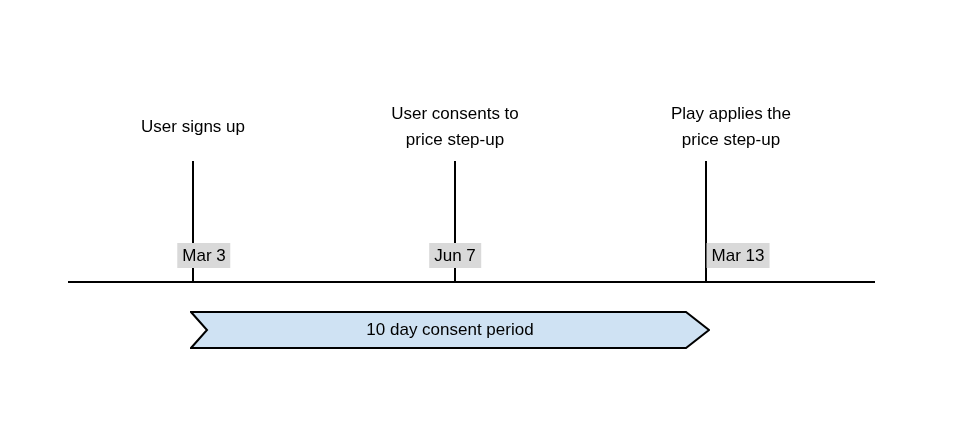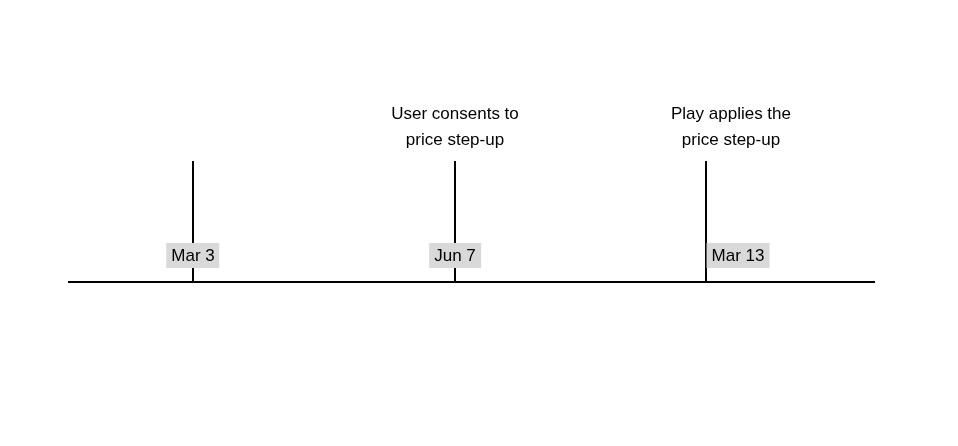--- a/index.html
+++ b/index.html
@@ -75,39 +75,48 @@
     align-items: center;
     justify-content: center;
     font-size: 17px;
   }
 </style>
 </head>
 <body>
 
 <div class="canvas">
 
+  <div class="event-caption" style="left:193px">
+    <span>User signs up</span>
+  </div>
   <div class="event-caption" style="left:455px">
     <span>User consents to
 price step-up</span>
   </div>
   <div class="event-caption" style="left:731px">
     <span>Play applies the
 price step-up</span>
   </div>
 
   <div class="marker-line" style="left:192px"></div>
   <div class="marker-line" style="left:454px"></div>
   <div class="marker-line" style="left:705px"></div>
 
   <div class="axis-line"></div>
 
-  <div class="date-label" style="left:193px">
+  <div class="date-label" style="left:204px">
     <span>Mar 3</span>
   </div>
   <div class="date-label" style="left:455px">
     <span>Jun 7</span>
   </div>
   <div class="date-label" style="left:738px">
     <span>Mar 13</span>
   </div>
 
+  <div class="banner">
+    <svg width="520" height="38" viewBox="0 0 520 38">
+      <polygon points="1,1 496,1 519,19 496,37 1,37 17,19" stroke="#000000" stroke-width="2" stroke-linejoin="miter" fill="#cfe2f3"></polygon>
+    </svg>
+    <div class="banner-text">10 day consent period</div>
+  </div>
 
 </div>
 
 </body></html>

